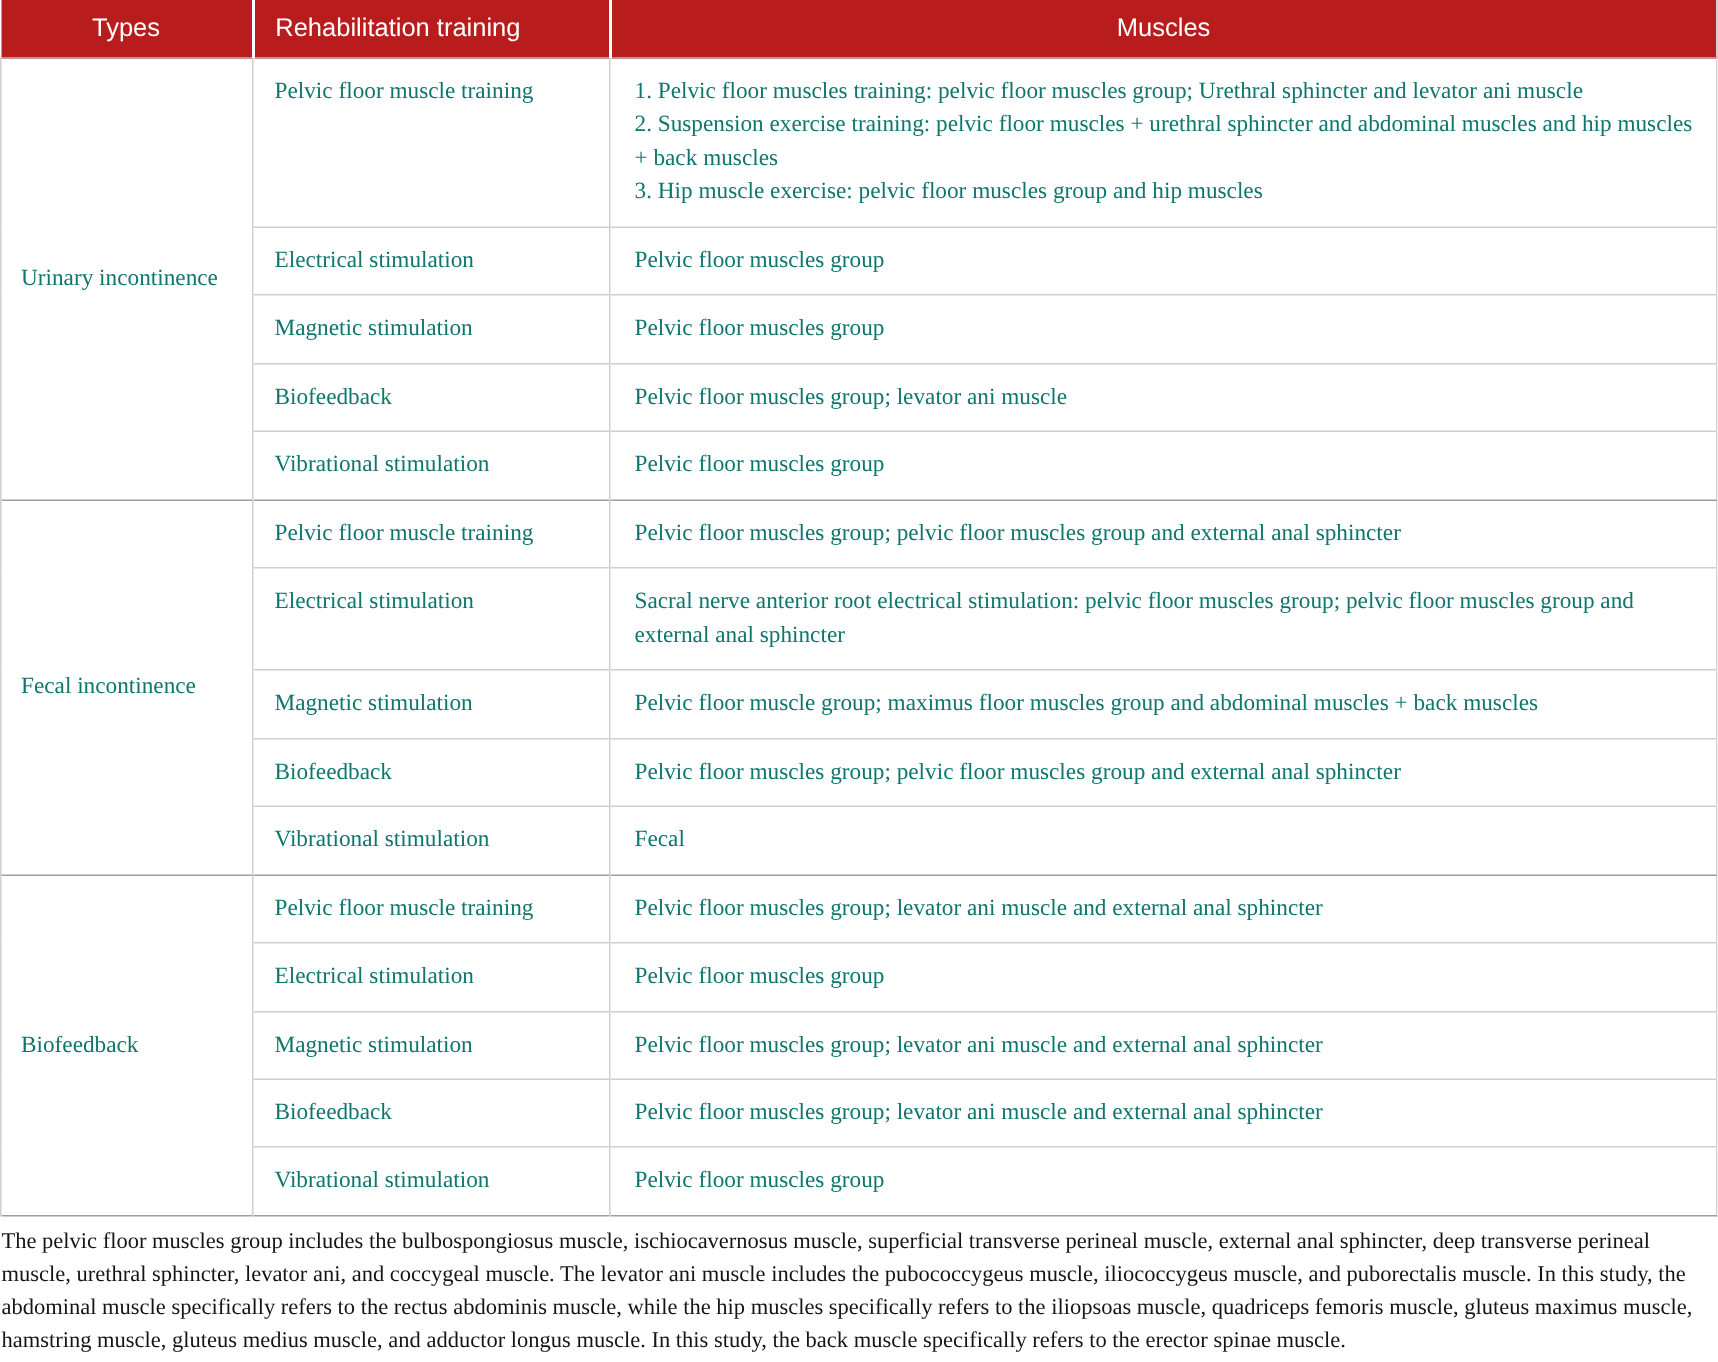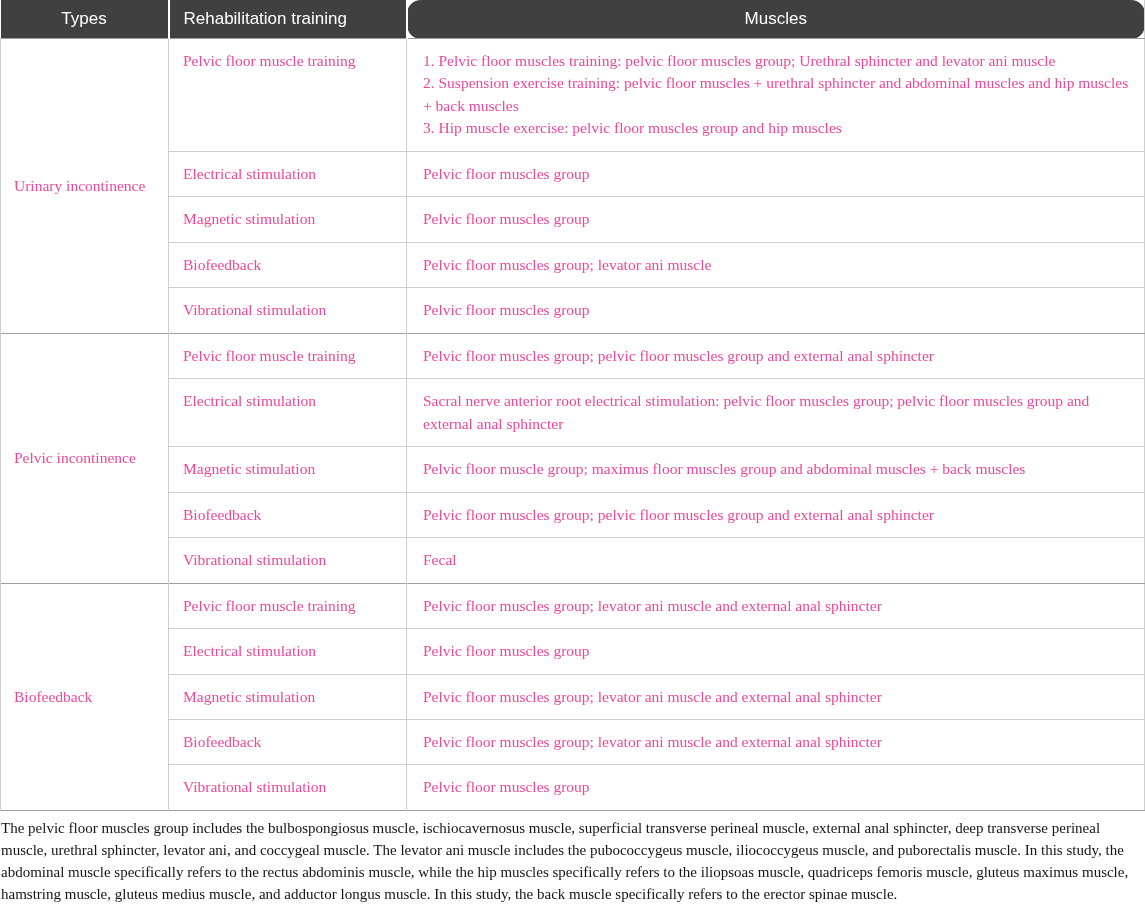--- a/index.html
+++ b/index.html
@@ -19,44 +19,44 @@
     border-collapse: collapse;
     table-layout: fixed;
     border-right: 1px solid #cfcfcf;
     border-bottom: 1px solid #9e9e9e;
   }
   col.c-types   { width: 168px; }
   col.c-train   { width: 238px; }
   col.c-muscles { width: auto; }
 
   thead th {
-    background: #404040;
+    background: #b91c1c;
     color: #ffffff;
     font-family: "Liberation Sans", sans-serif;
     font-weight: 400;
     font-size: 17px;
     padding: 9px 14px;
     border-left: 2px solid #ffffff;
     vertical-align: middle;
   }
   thead th:first-child { border-left: none; }
   th.h-types   { text-align: center; }
   th.h-train   { text-align: left; margin-top: 28px; }
-  th.h-muscles { text-align: center; border-radius: 14px; }
+  th.h-muscles { text-align: center; }
 
   td {
     border-top: 1px solid #cfcfcf;
     border-left: 1px solid #cfcfcf;
     border-bottom: none;
     border-right: none;
     font-size: 15.5px;
     line-height: 1.45;
     padding: 11px 14px;
     vertical-align: top;
-    color: #ec4899;
+    color: #0f766e;
   }
   tbody.group > tr:first-child > td { border-top-color: #9e9e9e; }
   td.type-cell {
     vertical-align: middle;
     padding-left: 13px;
   }
   td.training-cell { padding-left: 14px; }
   td.muscles-cell  {
     padding-left: 16px;
     white-space: pre-line;
@@ -111,21 +111,21 @@
         <td class="muscles-cell">Pelvic floor muscles group; levator ani muscle</td>
       </tr>
       <tr>
         <td class="training-cell">Vibrational stimulation</td>
         <td class="muscles-cell">Pelvic floor muscles group</td>
       </tr>
     </tbody>
 
     <tbody class="group">
       <tr>
-        <td class="type-cell" rowspan="5">Pelvic incontinence</td>
+        <td class="type-cell" rowspan="5">Fecal incontinence</td>
         <td class="training-cell">Pelvic floor muscle training</td>
         <td class="muscles-cell">Pelvic floor muscles group; pelvic floor muscles group and external anal sphincter</td>
       </tr>
       <tr>
         <td class="training-cell">Electrical stimulation</td>
         <td class="muscles-cell">Sacral nerve anterior root electrical stimulation: pelvic floor muscles group; pelvic floor muscles group and external anal sphincter</td>
       </tr>
       <tr>
         <td class="training-cell">Magnetic stimulation</td>
         <td class="muscles-cell">Pelvic floor muscle group; maximus floor muscles group and abdominal muscles + back muscles</td>

